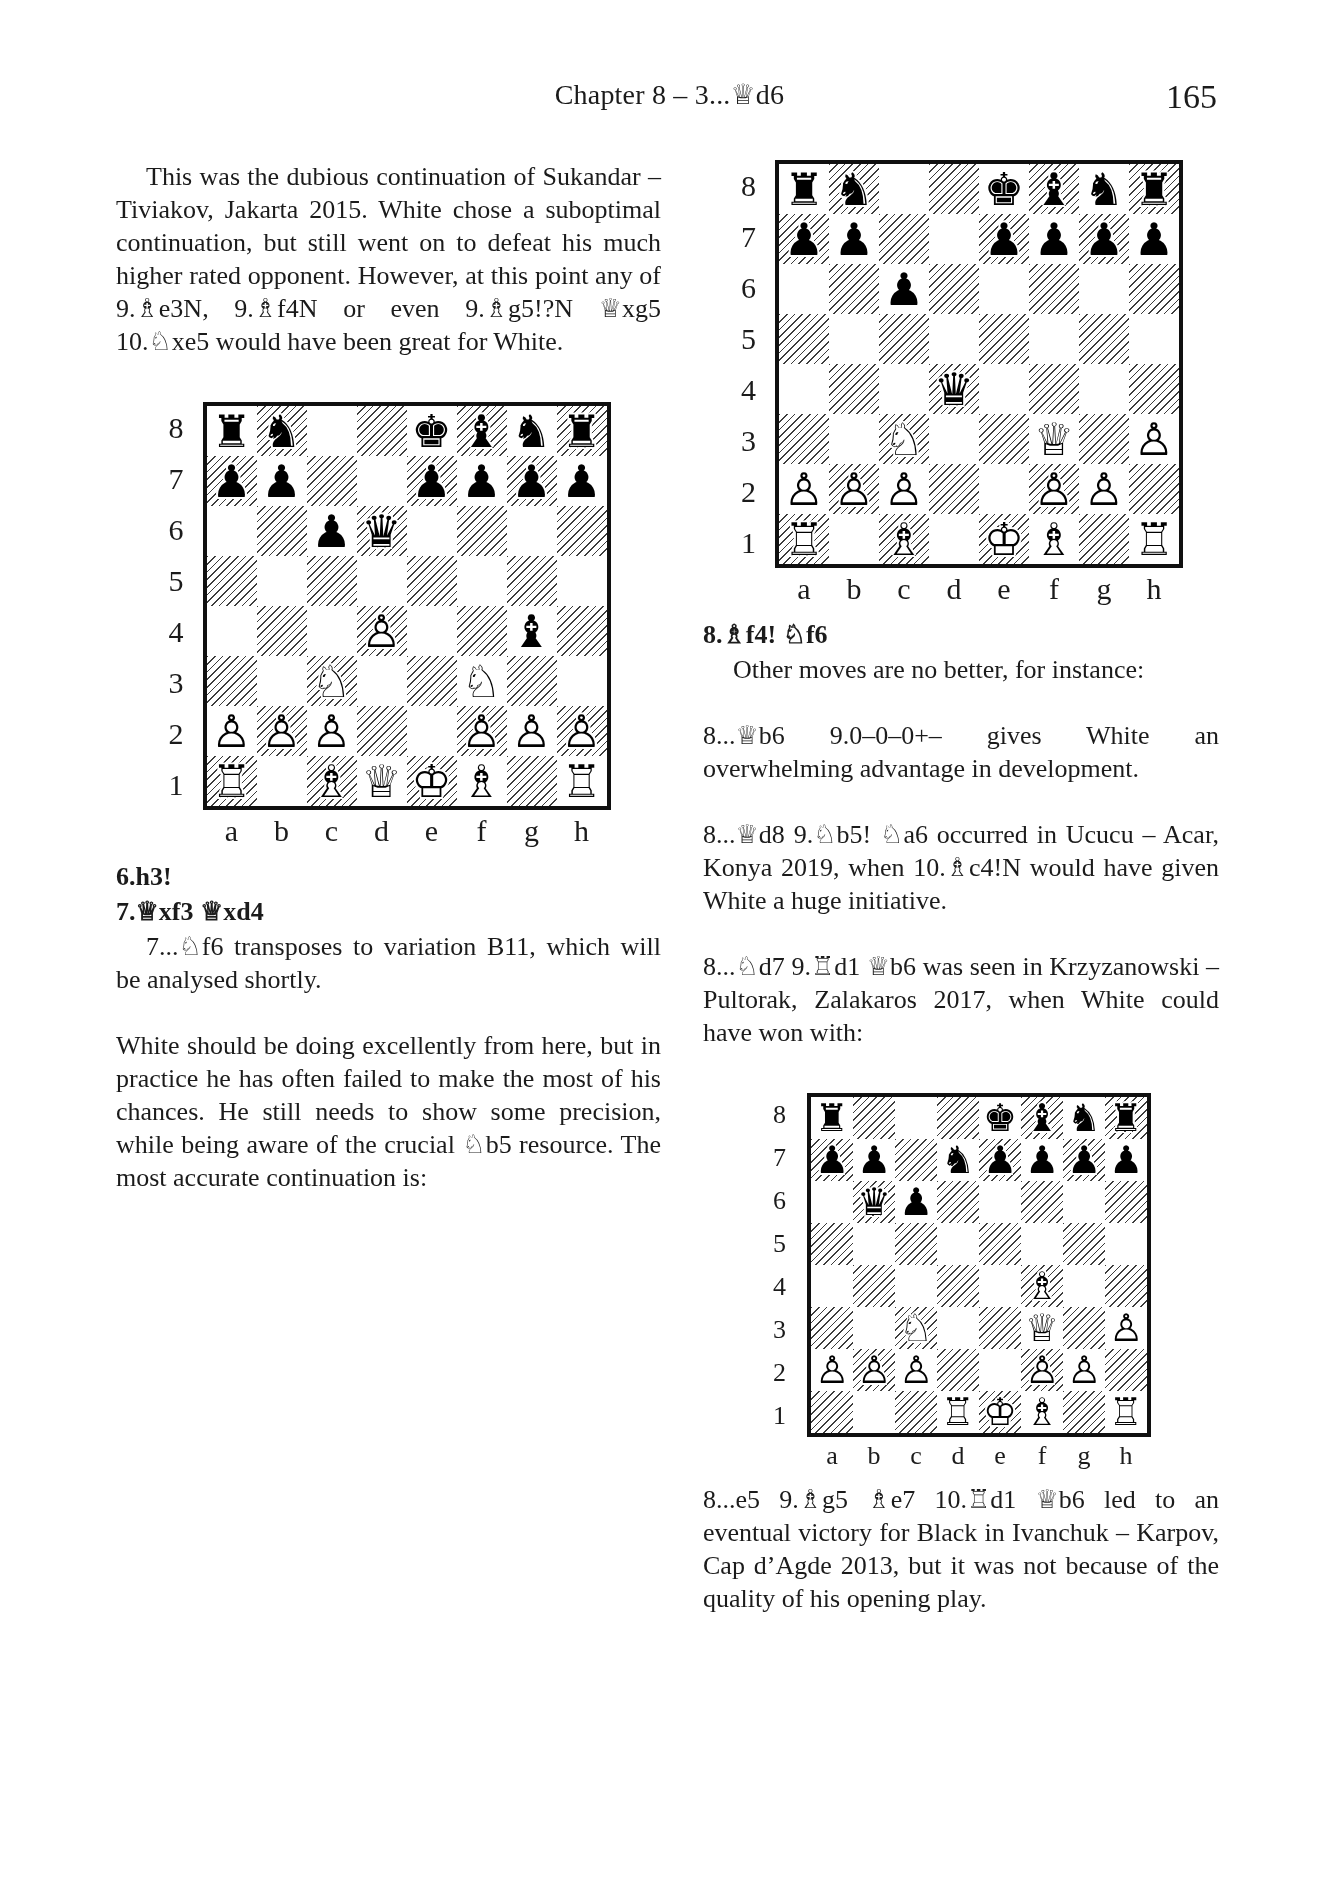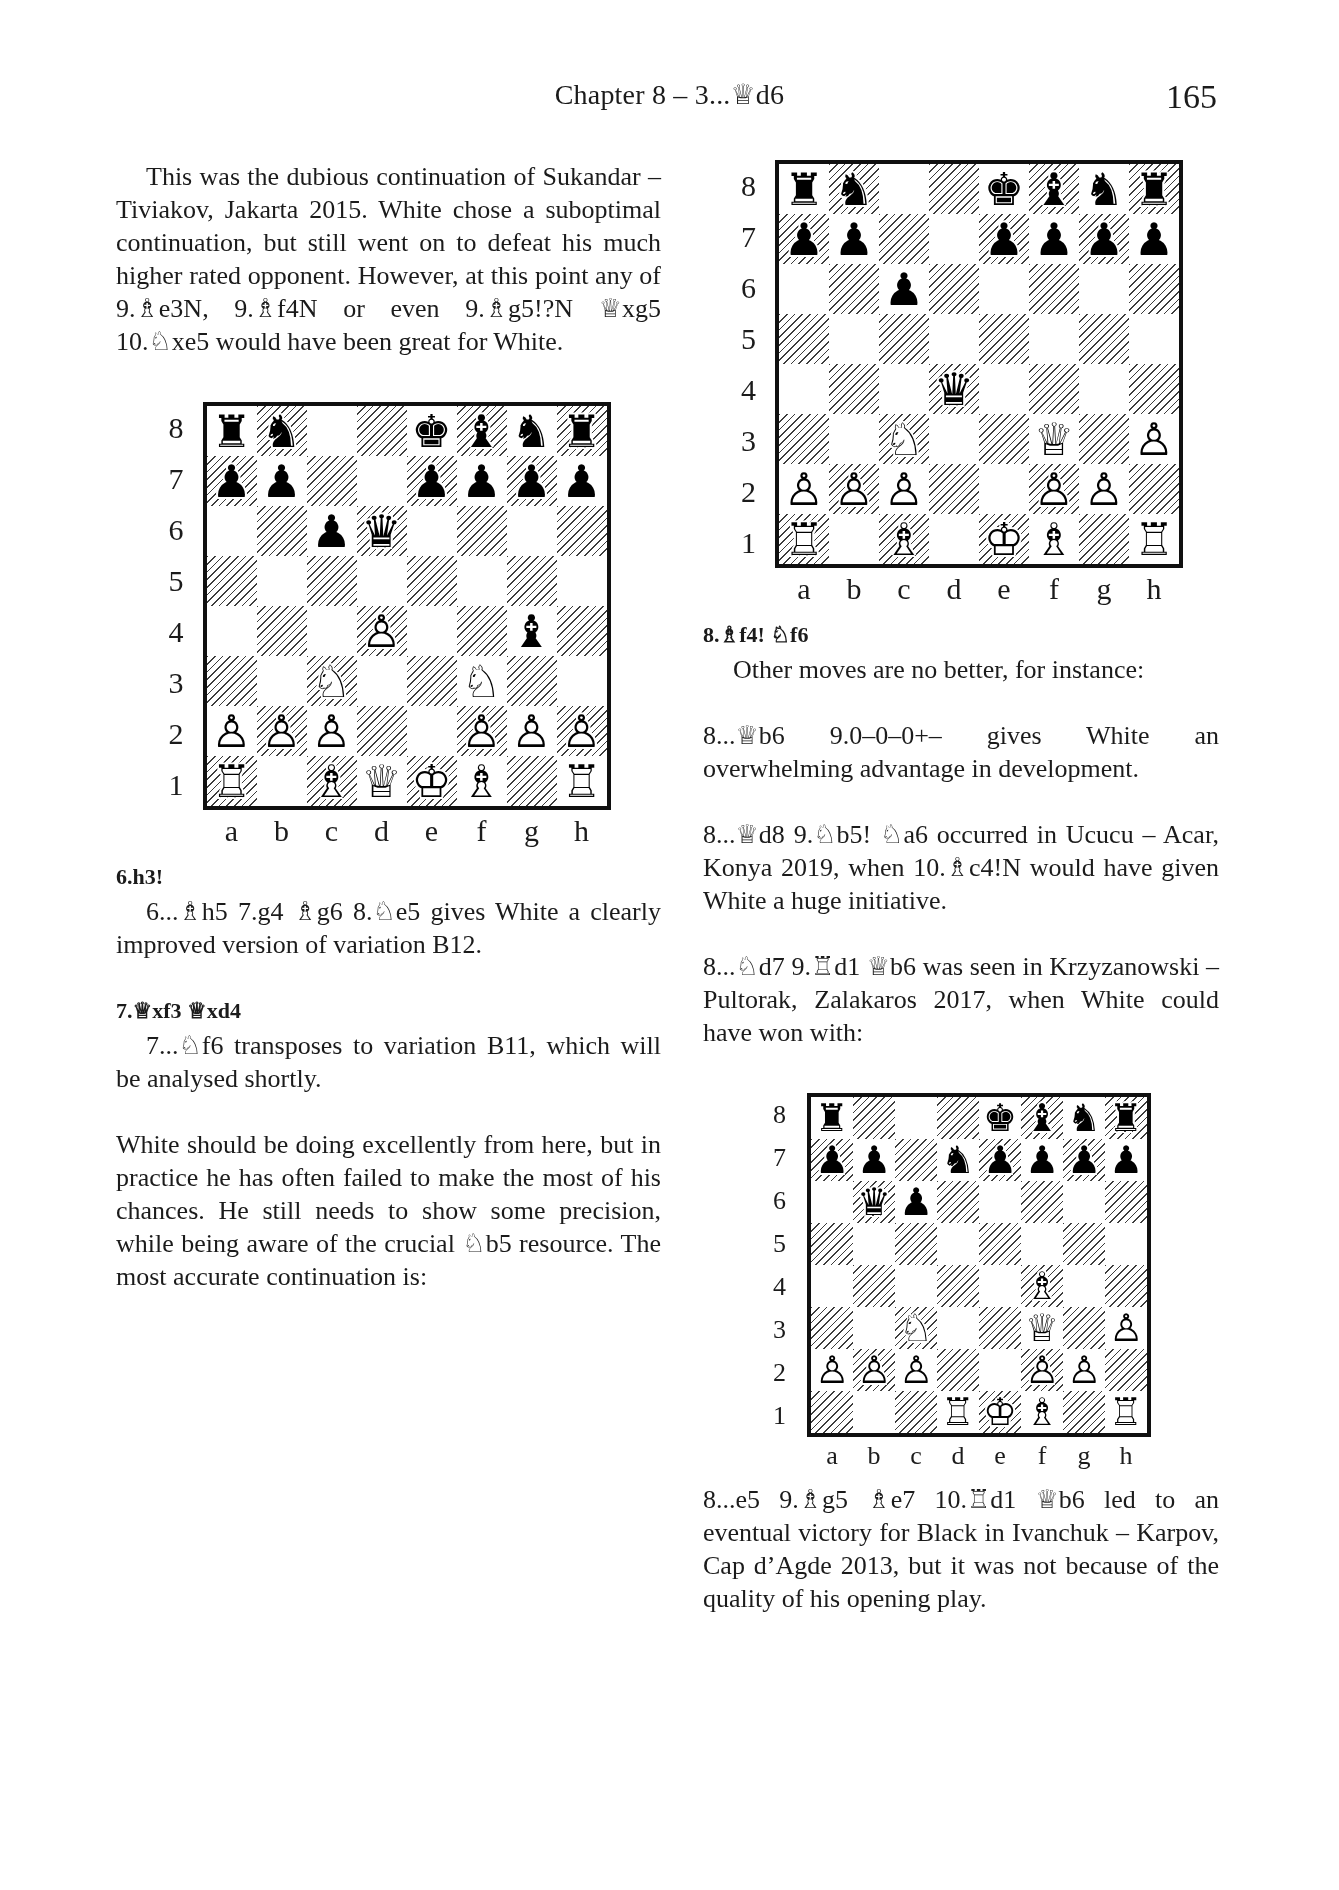--- a/index.html
+++ b/index.html
@@ -37,21 +37,21 @@
   .col-left{width:545px;}
   .col-right{width:516px;}
   p{
     margin:0 0 33px 0;
     font-size:26px;
     line-height:33px;
     text-align:justify;
   }
   p.indent{text-indent:30px;}
   .move-heading{
-    font-size:22px;
+    font-size:26px;
     font-weight:bold;
     margin:0 0 2px 0;
     line-height:33px;
   }
   .space-above{}
   
   .diagram{margin:44px auto 14px auto;width:max-content;}
   .diagram.first{margin-top:0;}
   .board-wrap{display:flex;align-items:stretch;}
   .rank-labels{display:flex;flex-direction:column;justify-content:space-around;width:36px;}
@@ -283,21 +283,20 @@
             <div class="file-label">d</div>
             <div class="file-label">e</div>
             <div class="file-label">f</div>
             <div class="file-label">g</div>
             <div class="file-label">h</div>
           </div>
       </div>
 
       <div class="move-heading">6.h3!</div>
 
-      <p class="indent">6...♗h5 7.g4 ♗g6 8.♘e5 gives White a clearly improved version of variation B12.</p>
 
       <div class="move-heading space-above">7.♕xf3 ♕xd4</div>
       <p class="indent">7...♘f6 transposes to variation B11, which will be analysed shortly.</p>
 
       <p class="space-above">White should be doing excellently from here, but in practice he has often failed to make the most of his chances. He still needs to show some precision, while being aware of the crucial ♘b5 resource. The most accurate continuation is:</p>
     </div>
 
     <div class="col col-right">
 
       <div class="diagram diagram-lg first">

